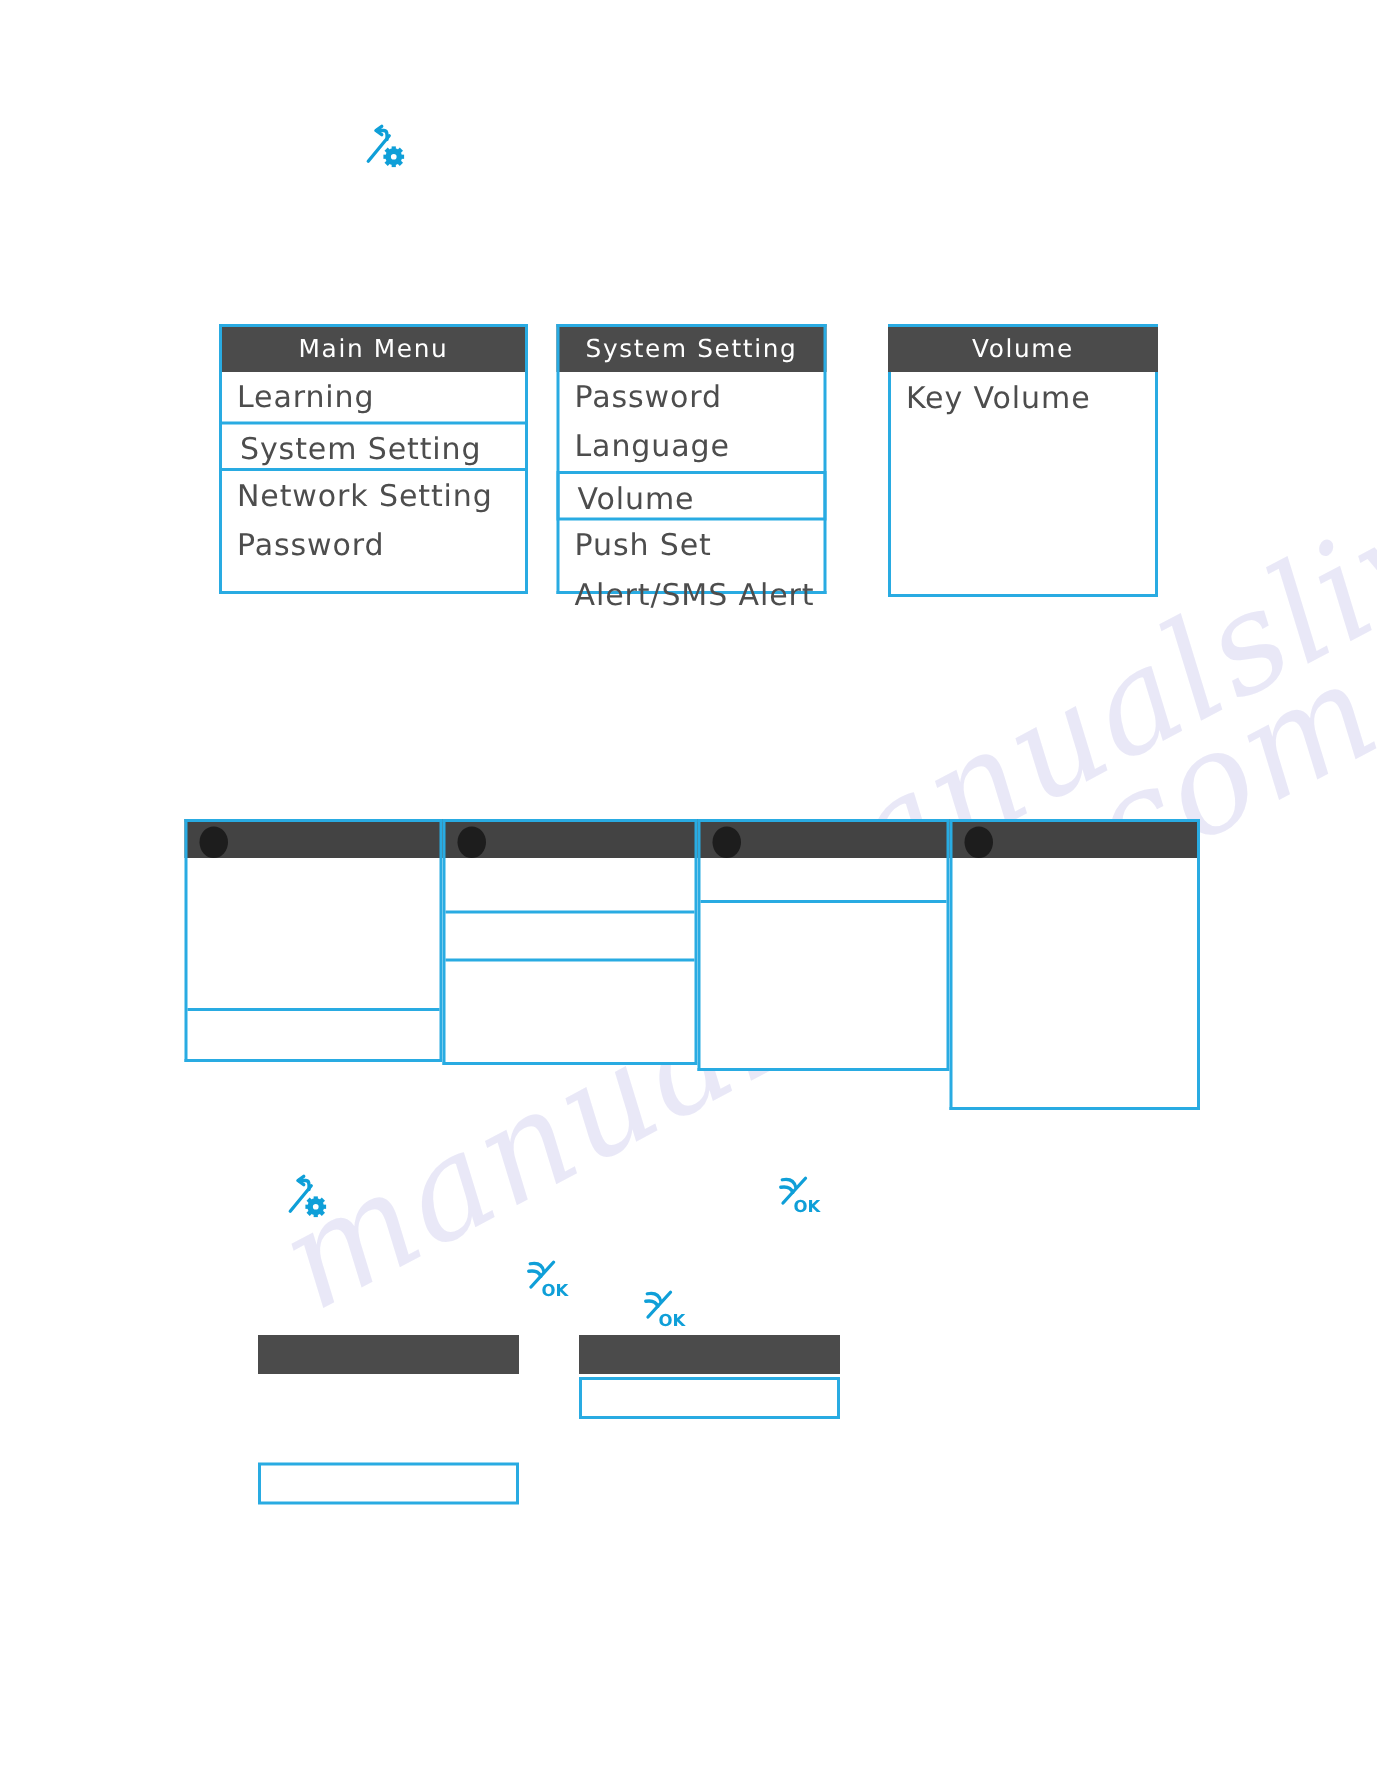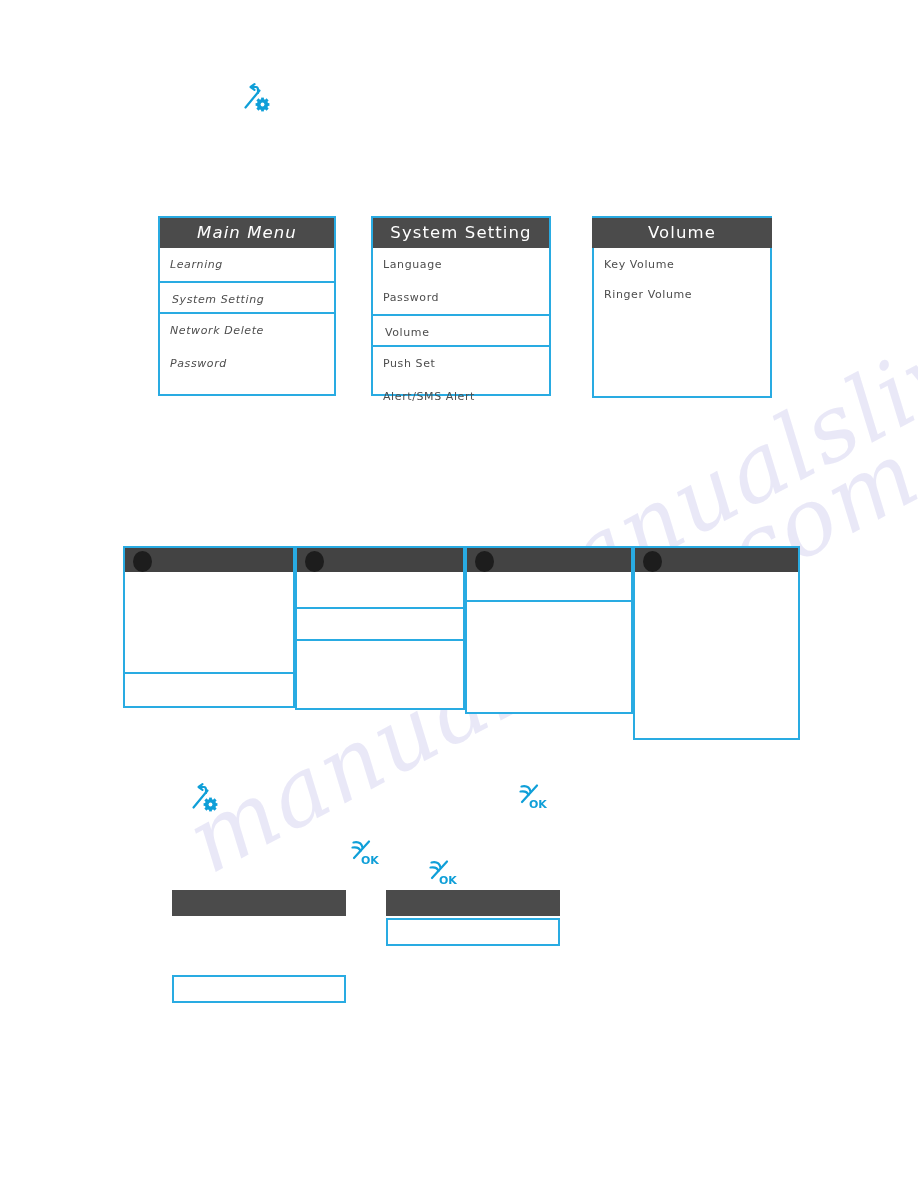--- a/index.html
+++ b/index.html
@@ -68,38 +68,38 @@
     box-sizing: border-box;
     border: 2px solid #29abe2;
     border-top: none;
     background: #fff;
   }
   .screen-row {
     box-sizing: border-box;
     height: 33px;
     line-height: 33px;
     padding-left: 10px;
-    font-size: 11px;
+    font-size: 20px;
     color: #4d4d4d;
     letter-spacing: .6px;
     white-space: nowrap;
     font-family: "DejaVu Sans", "Liberation Sans", sans-serif;
   }
   .screen-row.selected {
     border-top: 2px solid #29abe2;
     border-bottom: 2px solid #29abe2;
     margin-left: -2px;
     margin-right: -2px;
     padding-left: 12px;
     border-left: 2px solid #29abe2;
     border-right: 2px solid #29abe2;
   }
 
   
-  #screen-main-menu { left: 158px; top: 216px; width: 178px; font-style: italic; }
+  #screen-main-menu { left: 146px; top: 216px; width: 206px; }
   #screen-main-menu .screen-title { border-top: 2px solid #29abe2; border-left:2px solid #29abe2; border-right:2px solid #29abe2; height: 32px; line-height: 30px;}
   #screen-main-menu .screen-body  { height: 148px; }
 
   
   #screen-system-setting { left: 371px; top: 216px; width: 180px; }
   #screen-system-setting .screen-title { border-top: 2px solid #29abe2; border-left:2px solid #29abe2; border-right:2px solid #29abe2; height: 32px; line-height: 30px;}
   #screen-system-setting .screen-body  { height: 148px; }
 
   
   #screen-volume { left: 592px; top: 216px; width: 180px; }
@@ -210,41 +210,40 @@
       </g>
       <circle cx="22.5" cy="22.5" r="1.9" fill="#ffffff"></circle>
     </svg>
   </div>
 
   <div class="screen" id="screen-main-menu">
     <div class="screen-title">Main Menu</div>
     <div class="screen-body">
       <div class="screen-row">Learning</div>
       <div class="screen-row selected">System Setting</div>
-      <div class="screen-row">Network Delete</div>
+      <div class="screen-row">Network Setting</div>
       <div class="screen-row">Password</div>
     </div>
   </div>
 
   <div class="screen" id="screen-system-setting">
     <div class="screen-title">System Setting</div>
     <div class="screen-body">
+      <div class="screen-row">Password</div>
       <div class="screen-row">Language</div>
-      <div class="screen-row">Password</div>
       <div class="screen-row selected">Volume</div>
       <div class="screen-row">Push Set</div>
       <div class="screen-row">Alert/SMS Alert</div>
     </div>
   </div>
 
   <div class="screen" id="screen-volume">
     <div class="screen-title">Volume</div>
     <div class="screen-body">
       <div class="screen-row">Key Volume</div>
-      <div class="screen-row">Ringer Volume</div>
     </div>
   </div>
 
   <div class="blank-panel" id="blank-panel-1">
     <div class="blank-head">
       <div class="blank-dot"></div>
     </div>
     <div class="blank-body">
       <div class="seg-a"></div>
       <div class="blank-sep"></div>

